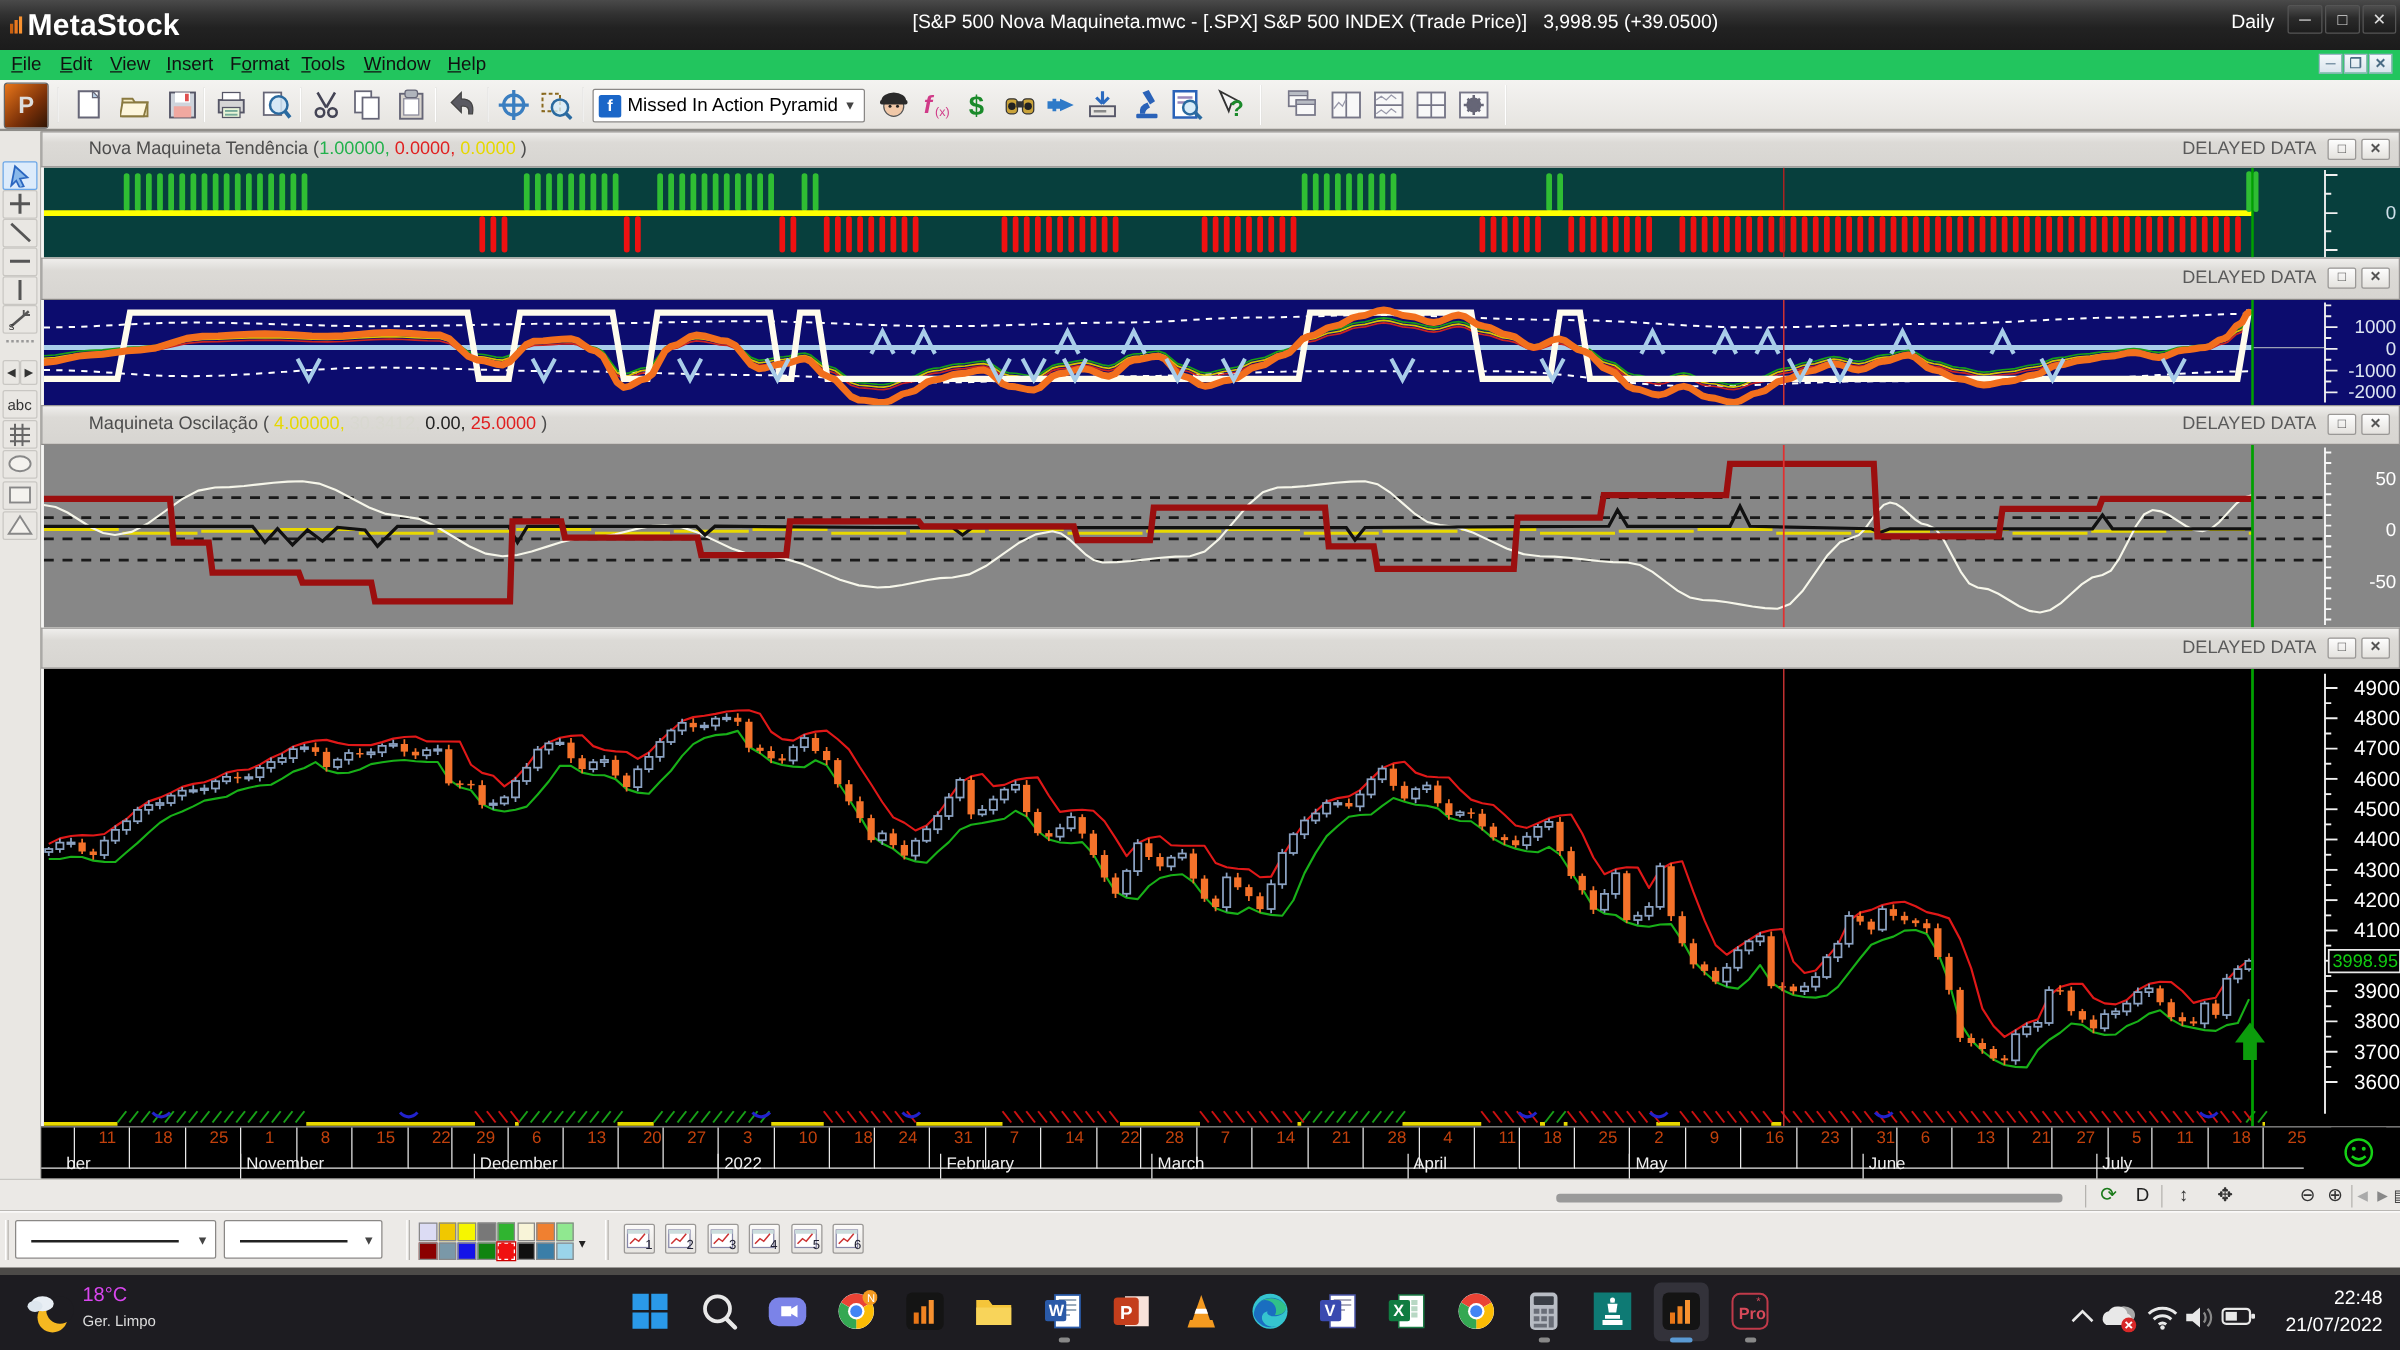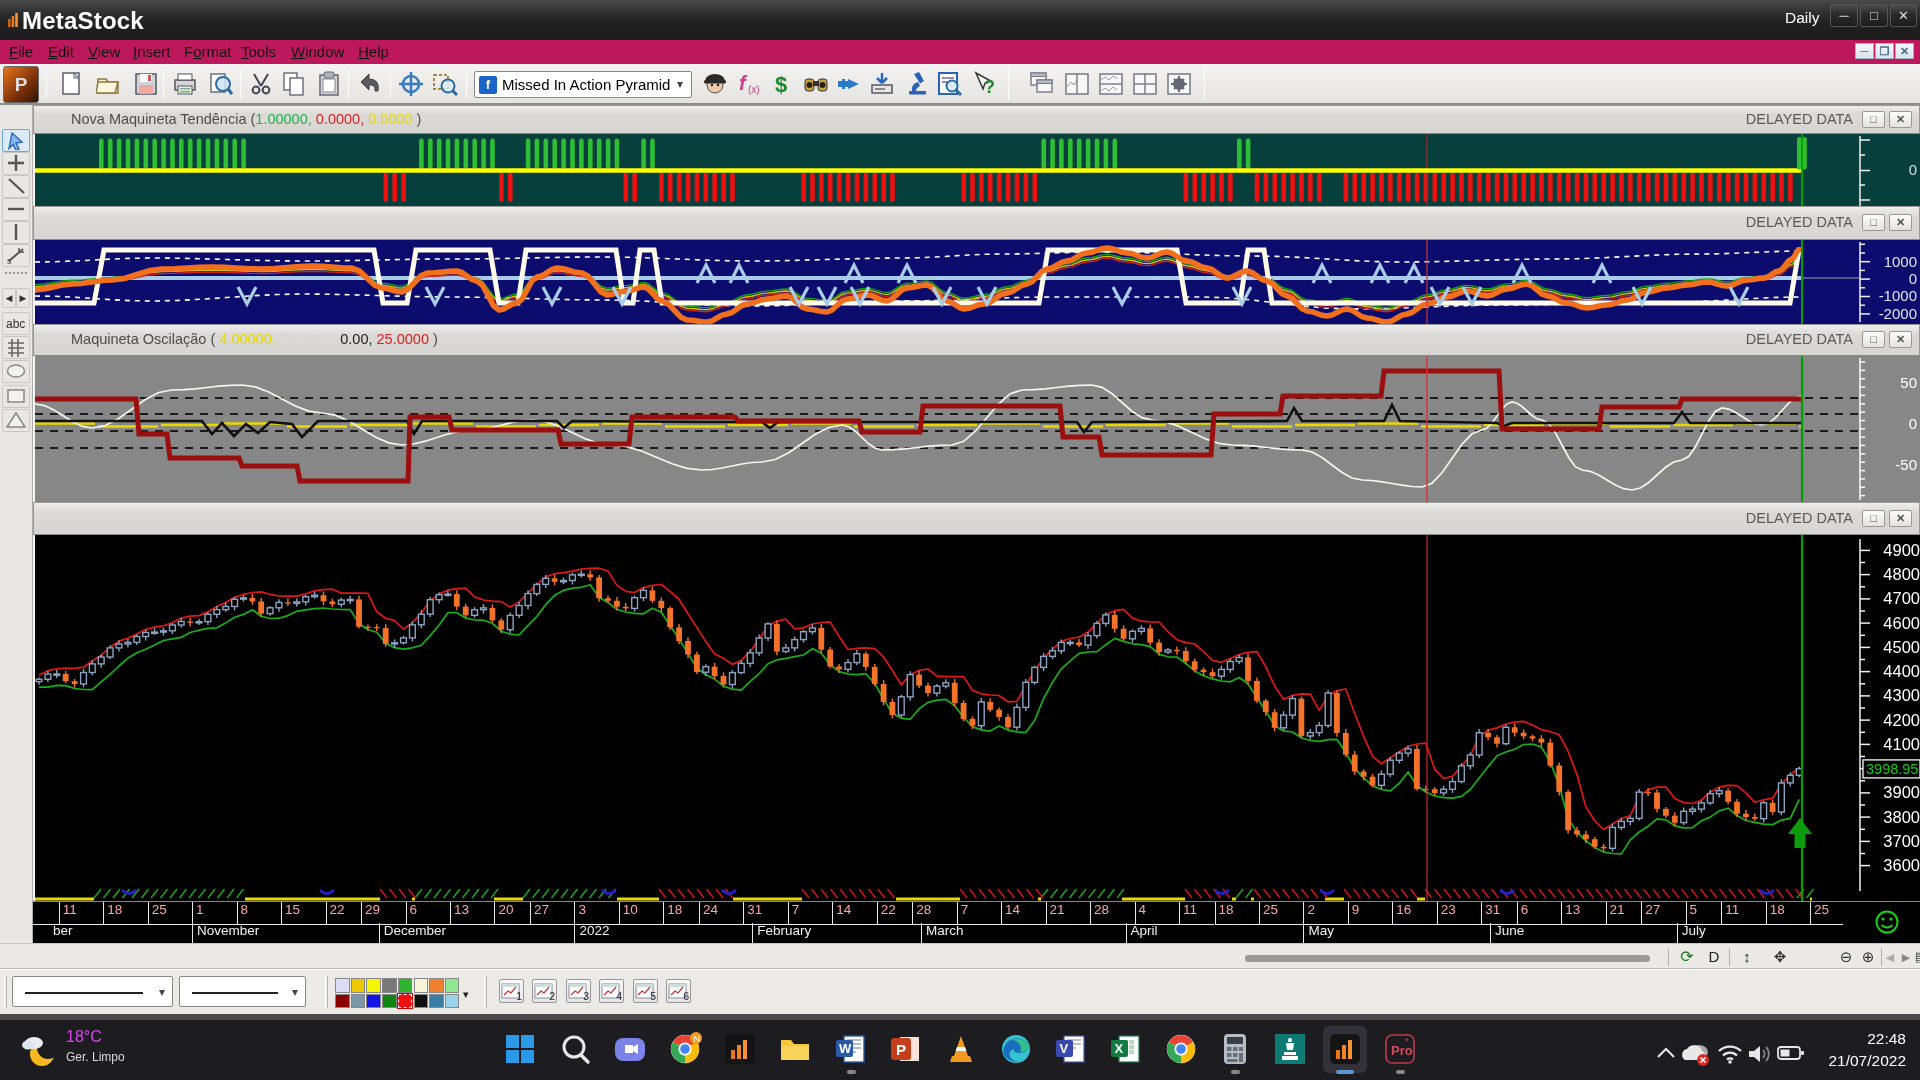--- a/index.html
+++ b/index.html
@@ -4,21 +4,21 @@
 html,body{width:1920px;height:1080px;overflow:hidden;font-family:"Liberation Sans",sans-serif}
 #root{position:relative;width:1920px;height:1080px;background:#e9e7e3}
 .abs{position:absolute}
 
 #title{left:0;top:0;width:1920px;height:40px;background:linear-gradient(180deg,#4a4a4a 0%,#323232 28%,#222 55%,#1b1b1b 100%);}
 #title .logo{position:absolute;left:10px;top:7px;color:#fff;font-size:24px;font-weight:bold;letter-spacing:.2px}
 #title .ttext{position:absolute;left:730px;top:9px;color:#fff;font-size:15.5px;white-space:nowrap}
 #title .daily{position:absolute;left:1785px;top:9px;color:#fff;font-size:15.5px}
 .wbtn{position:absolute;top:4px;width:28px;height:23px;background:linear-gradient(180deg,#4e4e4e,#2a2a2a 45%,#1d1d1d);border:1px solid #555;border-radius:2px;color:#ddd;text-align:center;font-size:13px;line-height:21px}
 
-#menu{left:0;top:40px;width:1920px;height:36px;background:#be185d;border-bottom:1px solid #6d28d9;color:#111;font-size:15px}
+#menu{left:0;top:40px;width:1920px;height:36px;background:#22c55e;border-bottom:1px solid #6d28d9;color:#111;font-size:15px}
 #menu span{position:absolute;top:3px}
 #menu u{text-decoration:underline}
 .mwb{position:absolute;top:3px;width:19px;height:16px;border:1px solid #9db6c6;background:linear-gradient(180deg,#f4f8fb,#d9e4ec);color:#4a6c84;font-size:11px;text-align:center;line-height:14px;font-weight:bold}
 
 #tbar{left:0;top:64px;width:1920px;height:41px;background:linear-gradient(180deg,#f4f3f1,#e6e4e0);border-bottom:2px solid #8f8d89}
 .tsep{position:absolute;top:6px;width:1px;height:28px;background:#b5b3af;border-right:1px solid #fff}
 #combo{position:absolute;left:474px;top:7px;width:218px;height:27px;background:#fff;border:1px solid #8a8886;border-radius:2px;font-size:15px;color:#000;line-height:25px}
 #combo .fico{position:absolute;left:4px;top:4px;width:18px;height:18px;background:#1a66c8;border-radius:2px;color:#fff;font-size:13px;font-weight:bold;text-align:center;line-height:18px}
 #combo .txt{position:absolute;left:27px;top:0px;white-space:nowrap}
 #combo .chev{position:absolute;right:8px;top:0px;color:#444;font-size:12px}
@@ -27,21 +27,21 @@
 .lbtn{position:absolute;left:2px;width:28px;height:26px;background:#e9e7e3;border:1px solid #c9c7c3;border-radius:2px}
 .lsel{border:1.5px solid #6aa6e8;background:#dcebfb}
 
 .phead{left:33px;width:1887px;background:linear-gradient(180deg,#efeeec,#dcdad6 30%,#d7d5d1);border:1px solid #9a9896;border-bottom:1px solid #8a8886;color:#4c4c4c;font-size:14.5px}
 .phead .t{position:absolute;left:37px;white-space:nowrap}
 .phead .dd{position:absolute;right:66px;color:#5a5a5a}
 .pbtn{position:absolute;width:23px;height:17px;background:linear-gradient(180deg,#fdfdfd,#e4e2de);border:1px solid #9a9896;border-radius:2px;color:#555;font-size:11px;font-weight:bold;text-align:center;line-height:15px}
 .pbody{left:33px;width:1887px;border-left:2px solid #f5f5f3;overflow:hidden}
 
 #daxis{left:33px;top:901px;width:1887px;height:42px;background:#000;border-top:1px solid #888}
-#daxis .cell{position:absolute;top:0;height:23px;border-left:1.5px solid #e8e8e8;color:#fca5a5;font-size:13.5px;padding-left:3px;border-bottom:1.5px solid #e8e8e8}
+#daxis .cell{position:absolute;top:0;height:33px;border-left:1.5px solid #e8e8e8;color:#c2410c;font-size:13.5px;padding-left:19px;border-bottom:1.5px solid #e8e8e8}
 #daxis .mcell{position:absolute;top:20.5px;height:20px;border-left:1.5px solid #e8e8e8;color:#f0f0f0;font-size:13.5px;padding-left:4px}
 #smiley{position:absolute;left:1832px;top:0px;width:44px;height:40px;background:#000}
 
 #scrollrow{left:0;top:943px;width:1920px;height:26px;background:#ebe9e6;border-top:1px solid #c8c6c2;border-bottom:1px solid #b9b7b3}
 #thumb{position:absolute;left:1245px;top:11px;width:405px;height:7px;background:#9a9a9a;border-radius:3px}
 .srico{position:absolute;top:3px;width:20px;height:20px;color:#333;font-size:15px;text-align:center;line-height:20px}
 
 #btool{left:0;top:969px;width:1920px;height:45px;background:#eceae7;border-top:1px solid #fff}
 .bsep{position:absolute;top:6px;width:3px;height:32px;border-left:1px solid #fff;border-right:1px solid #b5b3af}
 .combo2{position:absolute;top:6px;height:31px;background:#fff;border:1px solid #8a8886;border-radius:2px}
@@ -60,20 +60,21 @@
 </style></head>
 <body>
 <div id="root">
 <div id="title" class="abs">
       <svg class="abs" style="left:8px;top:13px" width="10" height="14" viewBox="0 0 10 14">
         <rect x="0" y="6" width="2.6" height="8" fill="#c86010"></rect>
         <rect x="3.6" y="3" width="2.6" height="11" fill="#e87820"></rect>
         <rect x="7.2" y="0" width="2.6" height="14" fill="#f89230"></rect>
       </svg>
       <div class="logo" style="left:22px">MetaStock</div>
+      <div class="ttext">[S&amp;P 500 Nova Maquineta.mwc - [.SPX] S&amp;P 500 INDEX (Trade Price)]&nbsp;&nbsp; 3,998.95 (+39.0500)</div>
       <div class="daily">Daily</div>
       <div class="wbtn" style="left:1830px">─</div>
       <div class="wbtn" style="left:1860px">□</div>
       <div class="wbtn" style="left:1890px;width:27px">✕</div>
     </div>
 <div id="menu" class="abs">
       <span style="left:9px"><u>F</u>ile</span>
       <span style="left:48px"><u>E</u>dit</span>
       <span style="left:88px"><u>V</u>iew</span>
       <span style="left:133px"><u>I</u>nsert</span>

